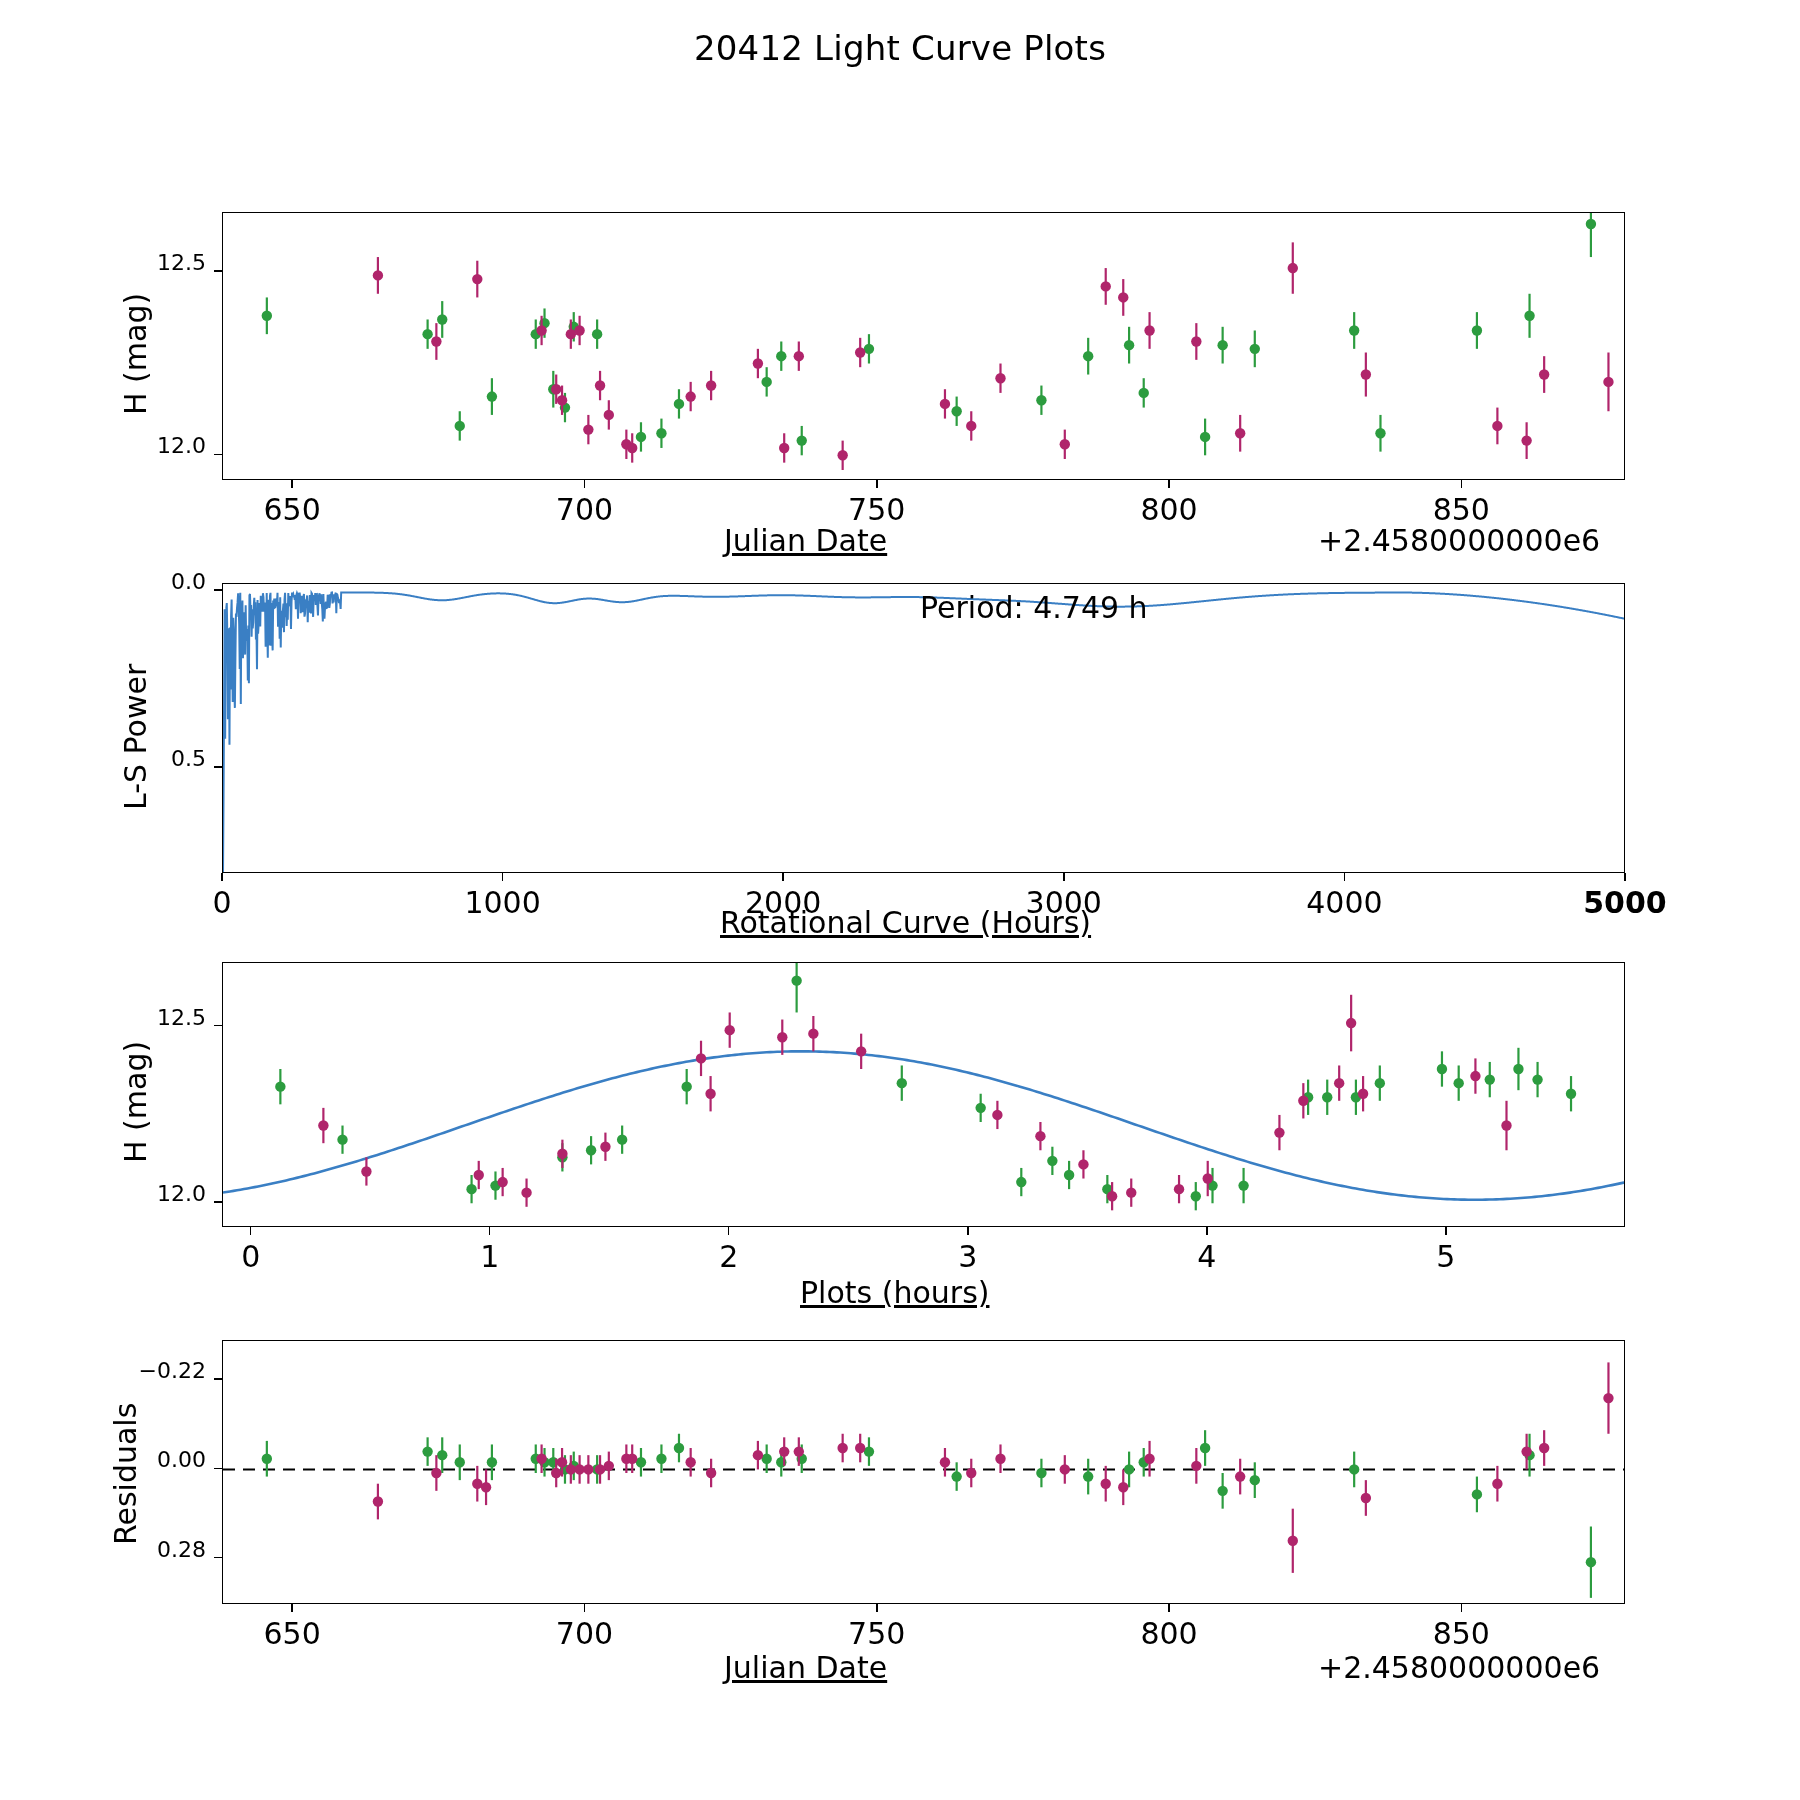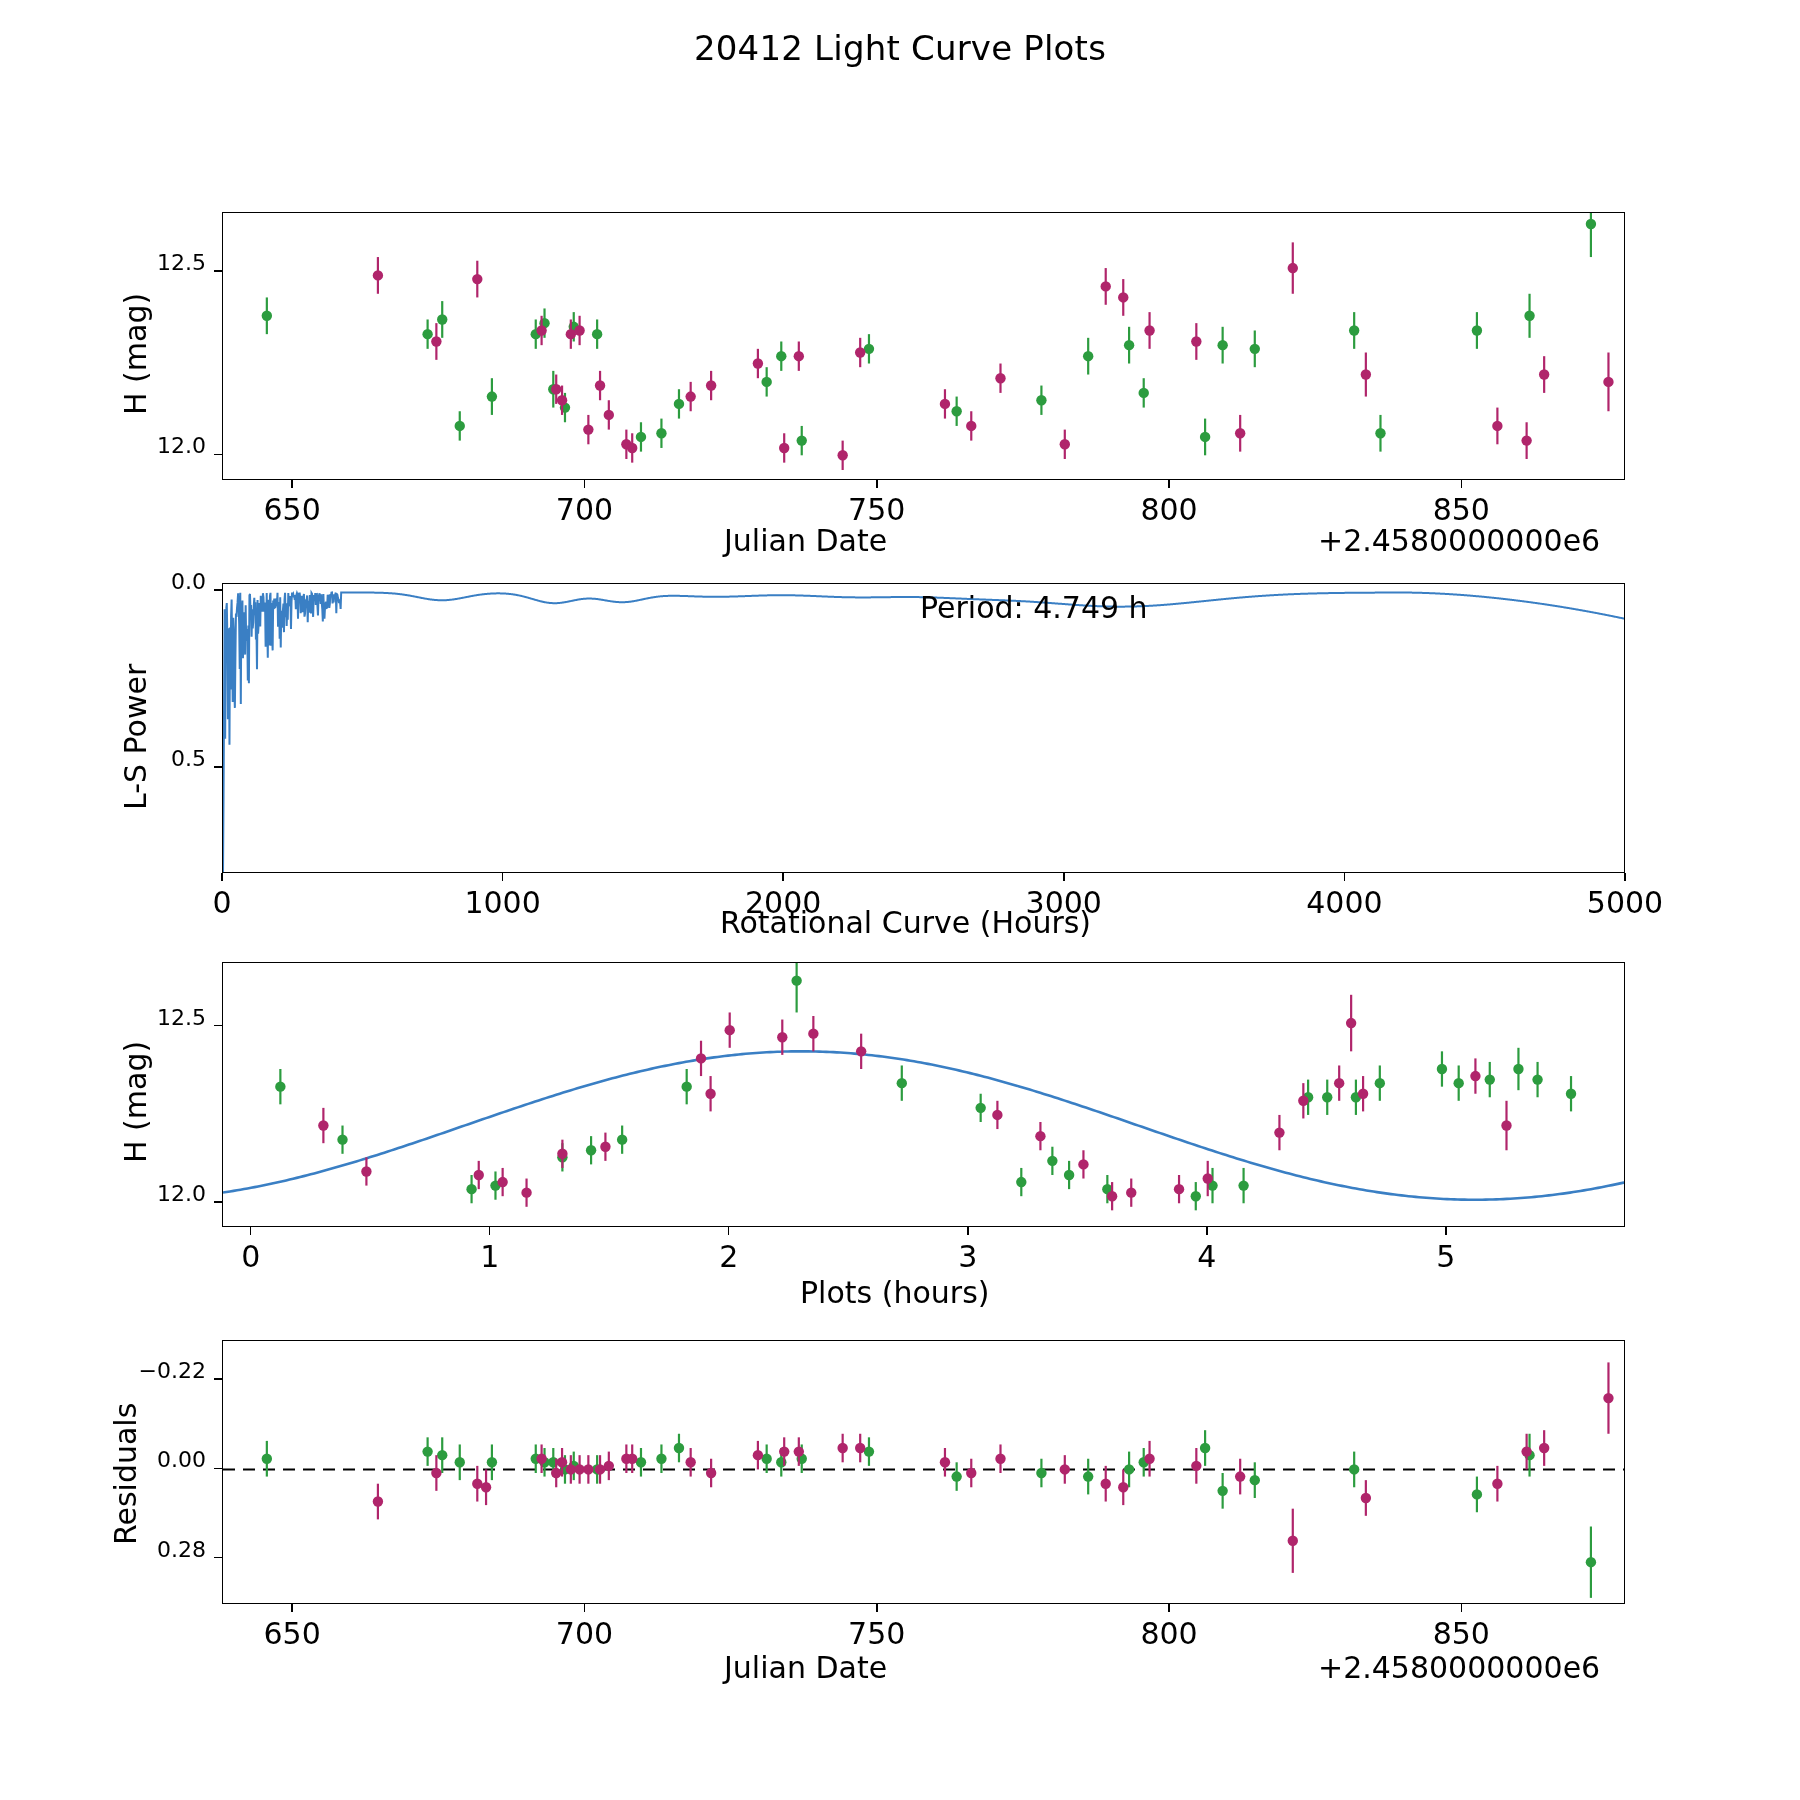--- a/index.html
+++ b/index.html
@@ -47,20 +47,21 @@
     transform-origin: 0 0;
     transform: rotate(-90deg);
     font-size: 30px;
     white-space: nowrap;
   }
   .xlabel {
     position: absolute;
     font-size: 30px;
     white-space: nowrap;
     text-align: center;
+    text-decoration: underline;
   }
   .offset-label {
     position: absolute;
     font-size: 30px;
     white-space: nowrap;
   }
   .tick-x {
     position: absolute;
     font-size: 30px;
     text-align: center;
@@ -544,21 +545,21 @@
       <div class="tick-x" style="left: 152px; top: 885px; width: 140px;">0</div>
       <div class="tickmark-x" style="left: 501.8px; top: 873px;"></div>
       <div class="tick-x" style="left: 432.6px; top: 885px; width: 140px;">1000</div>
       <div class="tickmark-x" style="left: 782.4px; top: 873px;"></div>
       <div class="tick-x" style="left: 713.2px; top: 885px; width: 140px;">2000</div>
       <div class="tickmark-x" style="left: 1063px; top: 873px;"></div>
       <div class="tick-x" style="left: 993.8px; top: 885px; width: 140px;">3000</div>
       <div class="tickmark-x" style="left: 1343.6px; top: 873px;"></div>
       <div class="tick-x" style="left: 1274.4px; top: 885px; width: 140px;">4000</div>
       <div class="tickmark-x" style="left: 1624.2px; top: 873px;"></div>
-      <div class="tick-x" style="left: 1555px; top: 885px; width: 140px;">5000</div>
+      <div class="tick-x" style="left: 1555px; top: 885px; width: 140px; font-weight: bold;">5000</div>
       <div class="tickmark-y" style="left: 214px; top: 589.273px;"></div>
       <div class="tick-y" style="left: 22px; top: 569.073px; width: 184px;">0.0</div>
       <div class="tickmark-y" style="left: 214px; top: 766.102px;"></div>
       <div class="tick-y" style="left: 22px; top: 745.902px; width: 184px;">0.5</div>
       <div class="tickmark-x" style="left: 249.881px; top: 1227px;"></div>
       <div class="tick-x" style="left: 180.681px; top: 1239px; width: 140px;">0</div>
       <div class="tickmark-x" style="left: 488.893px; top: 1227px;"></div>
       <div class="tick-x" style="left: 419.693px; top: 1239px; width: 140px;">1</div>
       <div class="tickmark-x" style="left: 727.905px; top: 1227px;"></div>
       <div class="tick-x" style="left: 658.705px; top: 1239px; width: 140px;">2</div>

